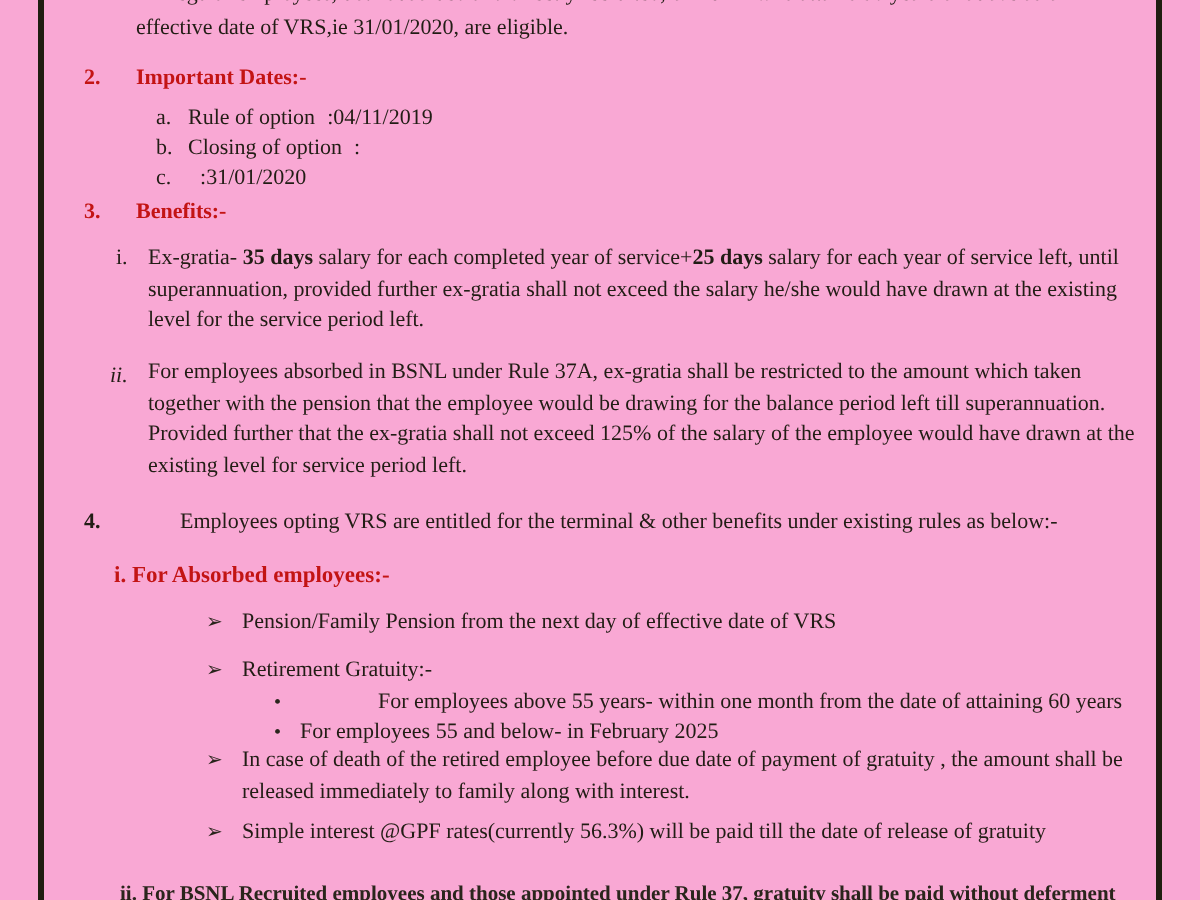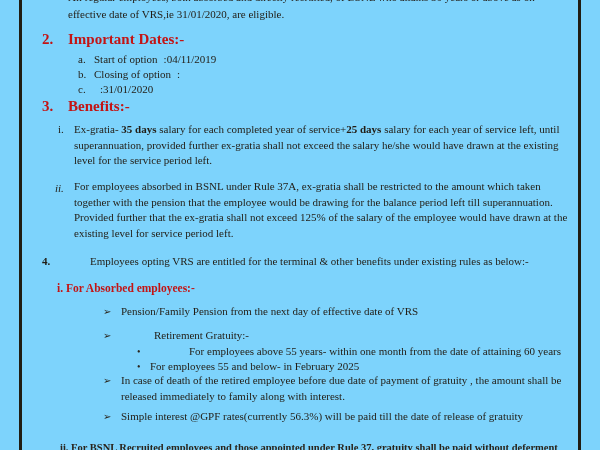--- a/index.html
+++ b/index.html
@@ -1,33 +1,33 @@
 <!DOCTYPE html>
 <html><head>
 <meta charset="utf-8">
 <style>
   html,body{margin:0;padding:0;}
   #page{
     position:relative;
     width:600px;height:450px;
     overflow:hidden;
-    background:#7dd3fc;
+    background:#f9a8d4;
     font-family:"Liberation Serif","DejaVu Serif",serif;
     color:#221d15;
     font-size:11px;
     line-height:15.5px;
   }
   .vrule{position:absolute;top:0;bottom:0;width:3px;background:#201d12;}
   #vrule-left{left:19px;}
   #vrule-right{left:578px;}
   .abs{position:absolute;}
   .nowrap{white-space:nowrap;}
   .red{color:#c31414;font-weight:bold;}
   .bold{font-weight:bold;}
-  .sec-head{font-size:15px;}
+  .sec-head{font-size:11px;}
   .sec-num{display:inline-block;width:26px;font-weight:bold;}
   .date-row{display:flex;align-items:baseline;}
   .date-marker{display:inline-block;width:16px;}
   .date-label{display:inline-block;min-width:62px;}
   .date-colon{display:inline-block;margin-left:6px;}
   .date-value{}
   .para{text-align:left;}
   .arrow{display:inline-block;width:18px;font-size:10px;color:#2a251c;}
   .dot{display:inline-block;width:13px;font-size:10px;color:#2a251c;}
   .li{display:flex;align-items:baseline;}
@@ -42,21 +42,21 @@
   <div class="abs nowrap" style="top:-10px;left:68px;">All regular employees, both absorbed and directly recruited, of BSNL who attains 50 years or above as on</div>
   <div class="abs nowrap" style="top:7px;left:68px;">effective date of VRS,ie 31/01/2020, are eligible.</div>
 
   <div class="abs sec-head" style="top:32px;left:42px;">
     <span class="sec-num red">2.</span><span class="red">Important Dates:-</span>
   </div>
 
   <div class="abs" style="top:52px;left:78px;line-height:15px;">
     <div class="date-row">
       <span class="date-marker">a.</span>
-      <span class="date-label">Start of option</span>
+      <span class="date-label">Rule of option</span>
       <span class="date-colon">:</span>
       <span class="date-value">04/11/2019</span>
     </div>
     <div class="date-row">
       <span class="date-marker">b.</span>
       <span class="date-label">Closing of option</span>
       <span class="date-colon">:</span>
     </div>
     <div class="date-row">
       <span class="date-marker">c.</span>
@@ -82,21 +82,21 @@
 
   <div class="abs para" style="top:254px;left:90px;width:486px;">Employees opting VRS are entitled for the terminal &amp; other benefits under existing rules as below:-</div>
 
   <div class="abs li" style="top:304px;left:103px;width:472px;">
     <span class="arrow">➢</span>
     <span style="flex:1;">Pension/Family Pension from the next day of effective date of VRS</span>
   </div>
 
   <div class="abs li" style="top:328px;left:103px;width:472px;">
     <span class="arrow">➢</span>
-    <span style="flex:1;margin-left:33px;">Retirement Gratuity:-</span>
+    <span style="flex:1;">Retirement Gratuity:-</span>
   </div>
 
   <div class="abs li" style="top:344px;left:137px;width:438px;">
     <span class="dot">•</span>
     <span style="flex:1;margin-left:39px;">For employees above 55 years- within one month from the date of attaining 60 years</span>
   </div>
 
   <div class="abs li" style="top:359px;left:137px;width:438px;">
     <span class="dot">•</span>
     <span style="flex:1;">For employees 55 and below- in February 2025</span>

